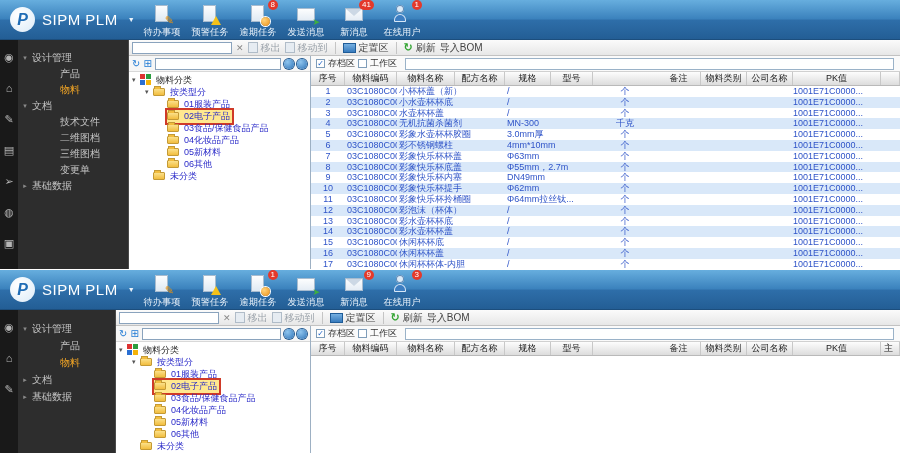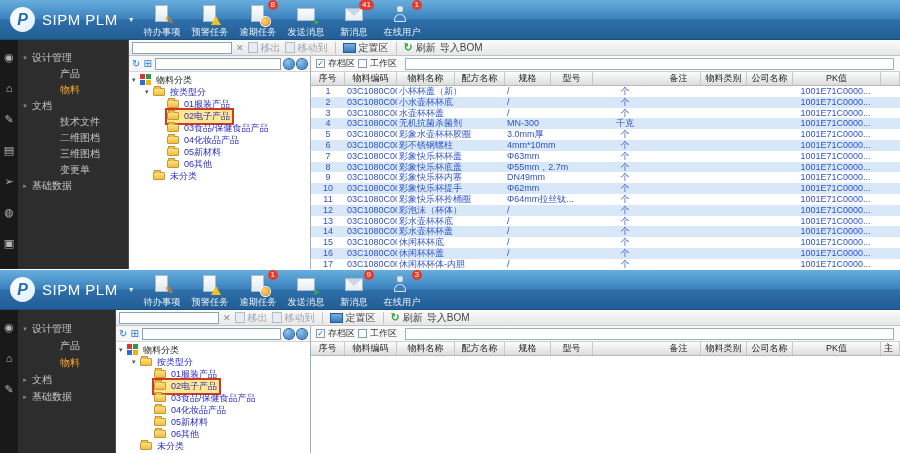--- a/index.html
+++ b/index.html
@@ -120,21 +120,21 @@
   .c1{width:34px;text-align:center;}
   .c2{width:52px;padding-left:2px;}
   .c3{width:58px;padding-left:2px;overflow:visible;}
   .c4{width:50px;}
   .c5{width:46px;padding-left:2px;overflow:visible;}
   .c6{width:42px;}
   .c7{width:64px;text-align:center;}
   .c8{width:44px;}
   .c9{width:46px;}
   .c10{width:46px;}
-  .c11{width:88px;text-align:center;padding-right:3px;}
+  .c11{width:88px;text-align:left;padding-right:3px;}
   .c12{flex:1;}
 </style>
 </head>
 <body>
 
 <div id="screen">
 
   <div class="section" id="sec-top">
     <div class="app-header">
       <div class="logo">

